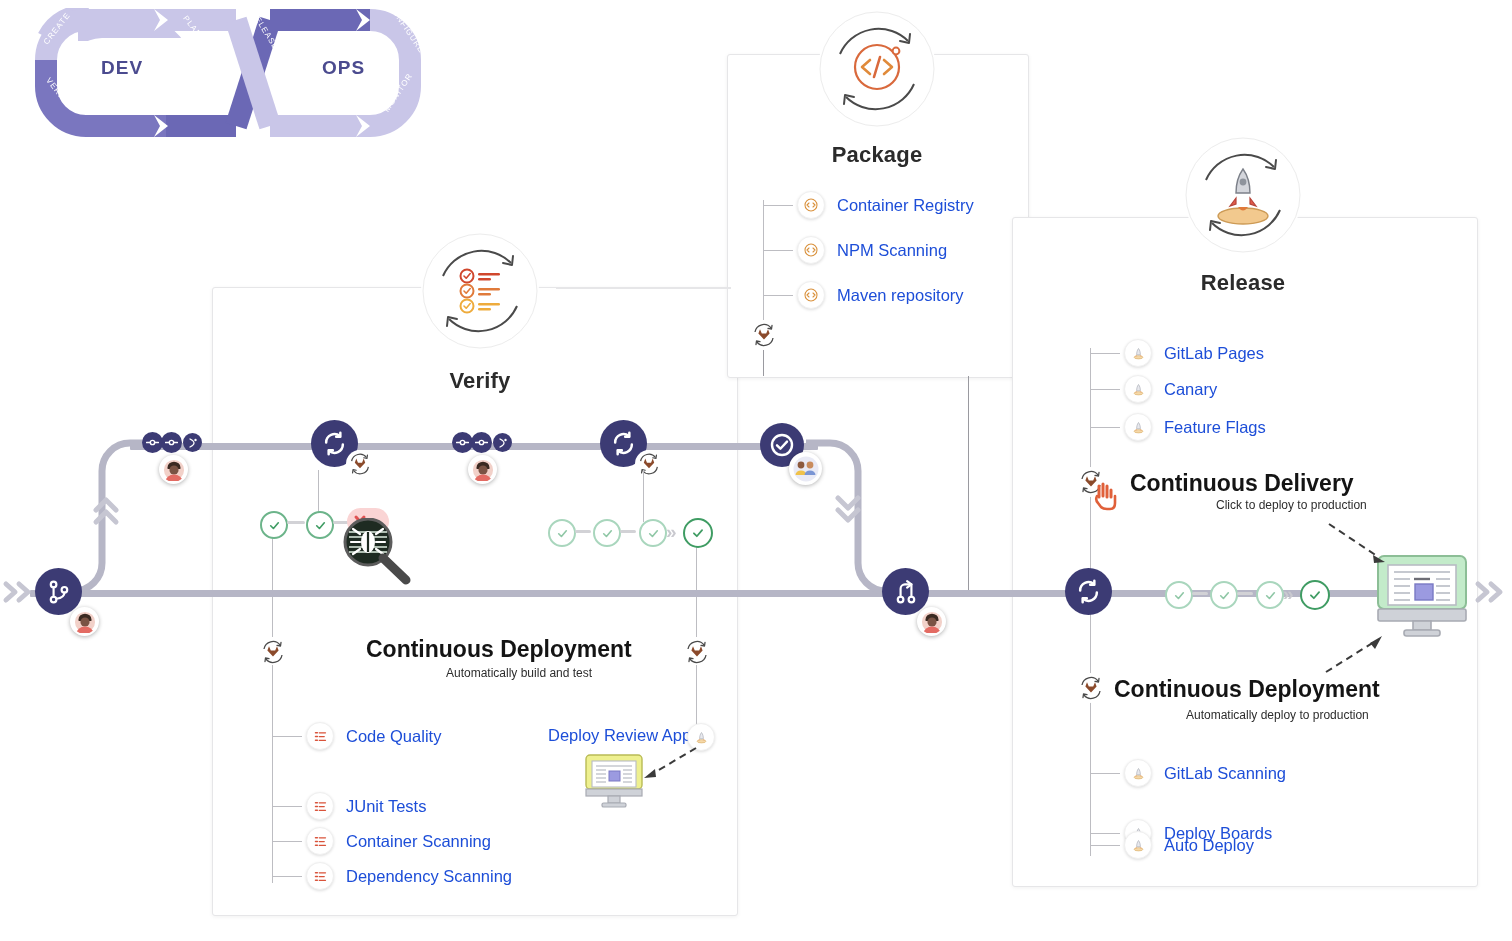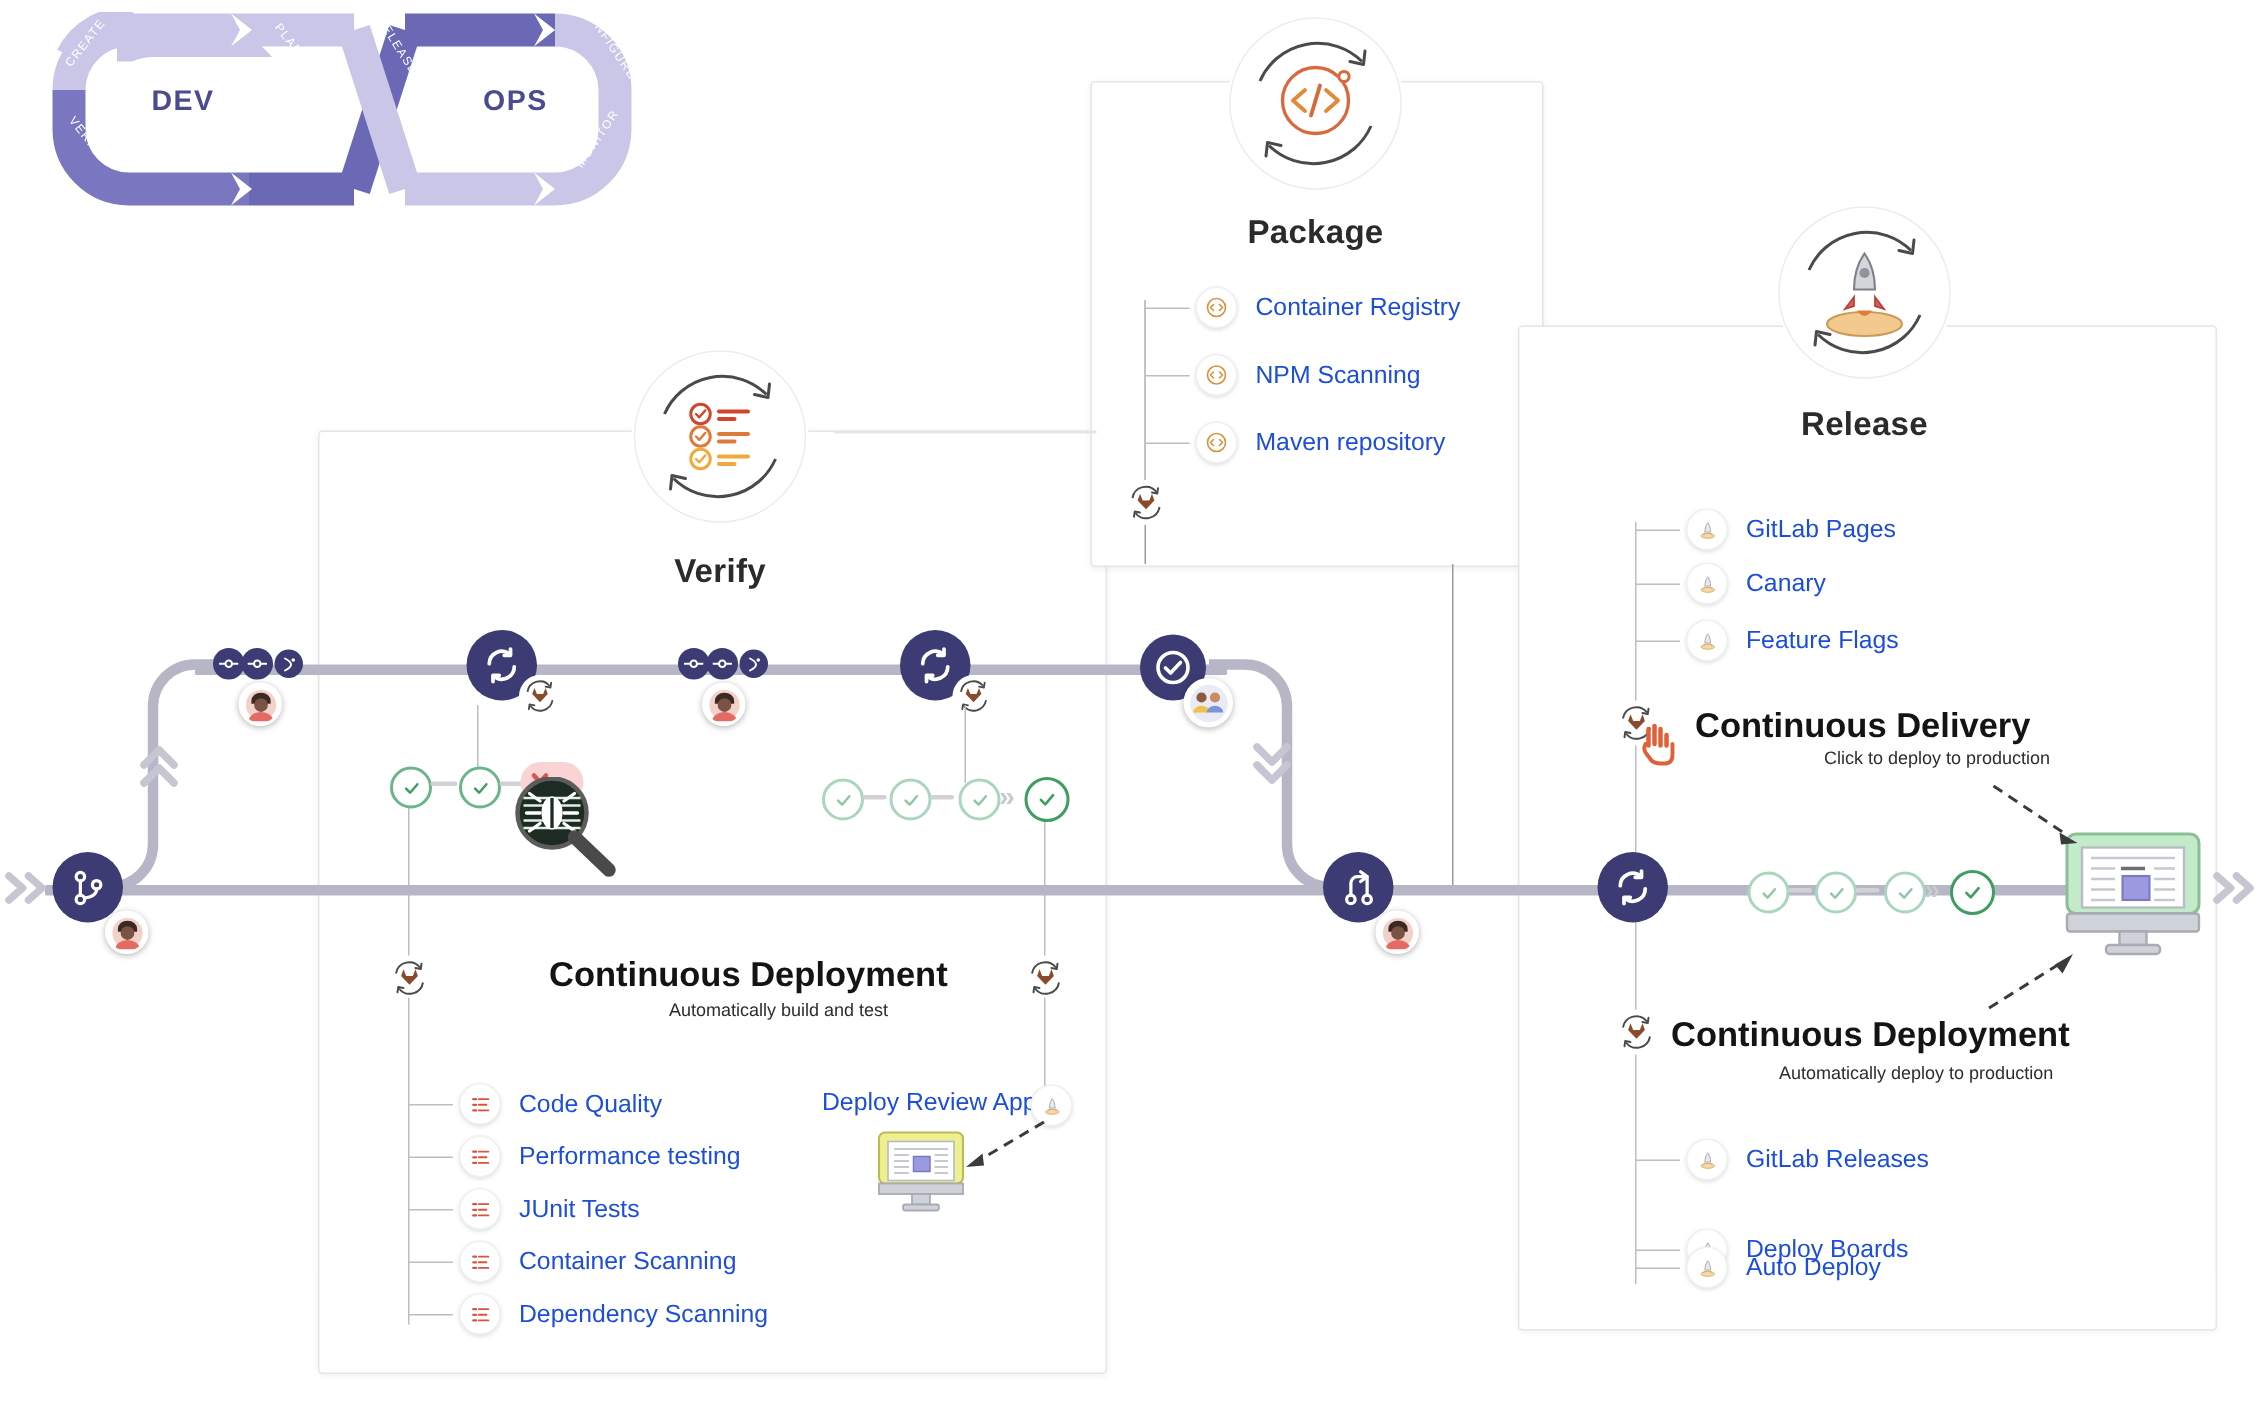--- a/index.html
+++ b/index.html
@@ -310,21 +310,21 @@
 
   <div class="litem" style="left:1090px;top:760px;">
     <div class="tick"></div>
     <div class="licon">
       <svg width="15" height="15" viewBox="0 0 24 24">
           <ellipse cx="12" cy="18" rx="7" ry="2.6" fill="#f5d8a8" stroke="#d8ab62" stroke-width="1"></ellipse>
           <path d="M12,4 c2,2.5 3,6 3,10 l-6,0 c0,-4 1,-7.5 3,-10 z" fill="#e8e9ee" stroke="#a3a7b0" stroke-width="1"></path>
           <path d="M9,14 l-2.5,3.2 l2.5,-1 z M15,14 l2.5,3.2 l-2.5,-1 z" fill="#e8a06a"></path>
         </svg>
     </div>
-    <div class="ltext">GitLab Releases</div>
+    <div class="ltext">GitLab Scanning</div>
   </div>
   <div class="litem" style="left:1090px;top:796px;margin-top:24px;">
     <div class="tick"></div>
     <div class="licon">
       <svg width="15" height="15" viewBox="0 0 24 24">
           <ellipse cx="12" cy="18" rx="7" ry="2.6" fill="#f5d8a8" stroke="#d8ab62" stroke-width="1"></ellipse>
           <path d="M12,4 c2,2.5 3,6 3,10 l-6,0 c0,-4 1,-7.5 3,-10 z" fill="#e8e9ee" stroke="#a3a7b0" stroke-width="1"></path>
           <path d="M9,14 l-2.5,3.2 l2.5,-1 z M15,14 l2.5,3.2 l-2.5,-1 z" fill="#e8a06a"></path>
         </svg>
     </div>
@@ -371,30 +371,20 @@
 
   <div class="litem" style="left:272px;top:723px;">
     <div class="tick"></div>
     <div class="licon">
       <svg width="15" height="15" viewBox="0 0 24 24">
           <path d="M4,6 h3 M4,12 h3 M4,18 h3" stroke="#d9533a" stroke-width="2.4" stroke-linecap="round"></path>
           <path d="M10,6 h10 M10,12 h8 M10,18 h10" stroke="#d9533a" stroke-width="2" stroke-linecap="round"></path>
         </svg>
     </div>
     <div class="ltext">Code Quality</div>
-  </div>
-  <div class="litem" style="left:272px;top:758px;">
-    <div class="tick"></div>
-    <div class="licon">
-      <svg width="15" height="15" viewBox="0 0 24 24">
-          <path d="M4,6 h3 M4,12 h3 M4,18 h3" stroke="#d9533a" stroke-width="2.4" stroke-linecap="round"></path>
-          <path d="M10,6 h10 M10,12 h8 M10,18 h10" stroke="#d9533a" stroke-width="2" stroke-linecap="round"></path>
-        </svg>
-    </div>
-    <div class="ltext">Performance testing</div>
   </div>
   <div class="litem" style="left:272px;top:793px;">
     <div class="tick"></div>
     <div class="licon">
       <svg width="15" height="15" viewBox="0 0 24 24">
           <path d="M4,6 h3 M4,12 h3 M4,18 h3" stroke="#d9533a" stroke-width="2.4" stroke-linecap="round"></path>
           <path d="M10,6 h10 M10,12 h8 M10,18 h10" stroke="#d9533a" stroke-width="2" stroke-linecap="round"></path>
         </svg>
     </div>
     <div class="ltext">JUnit Tests</div>

